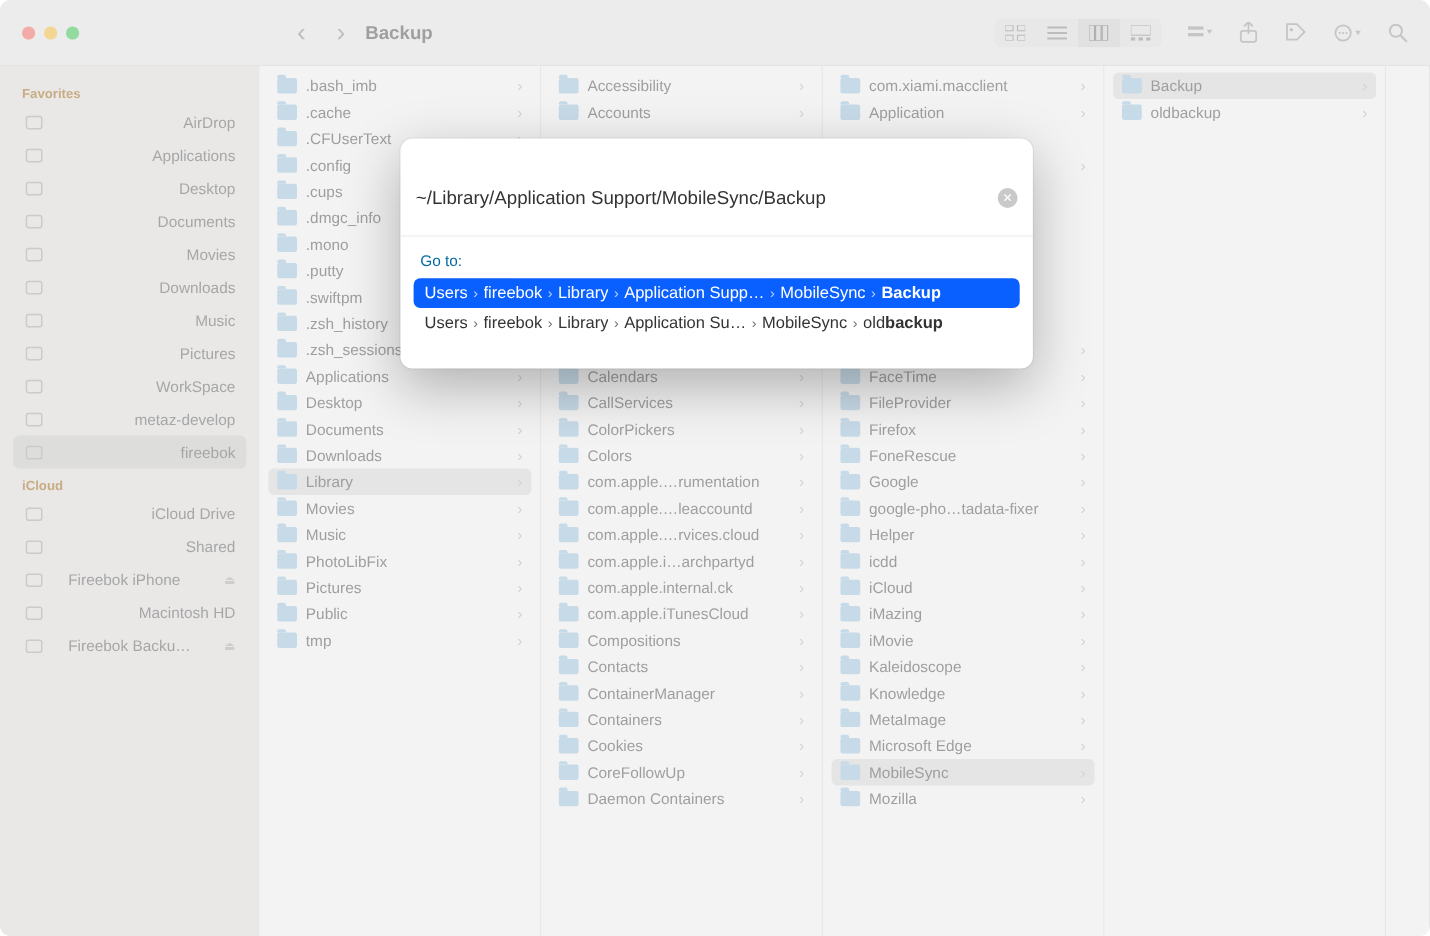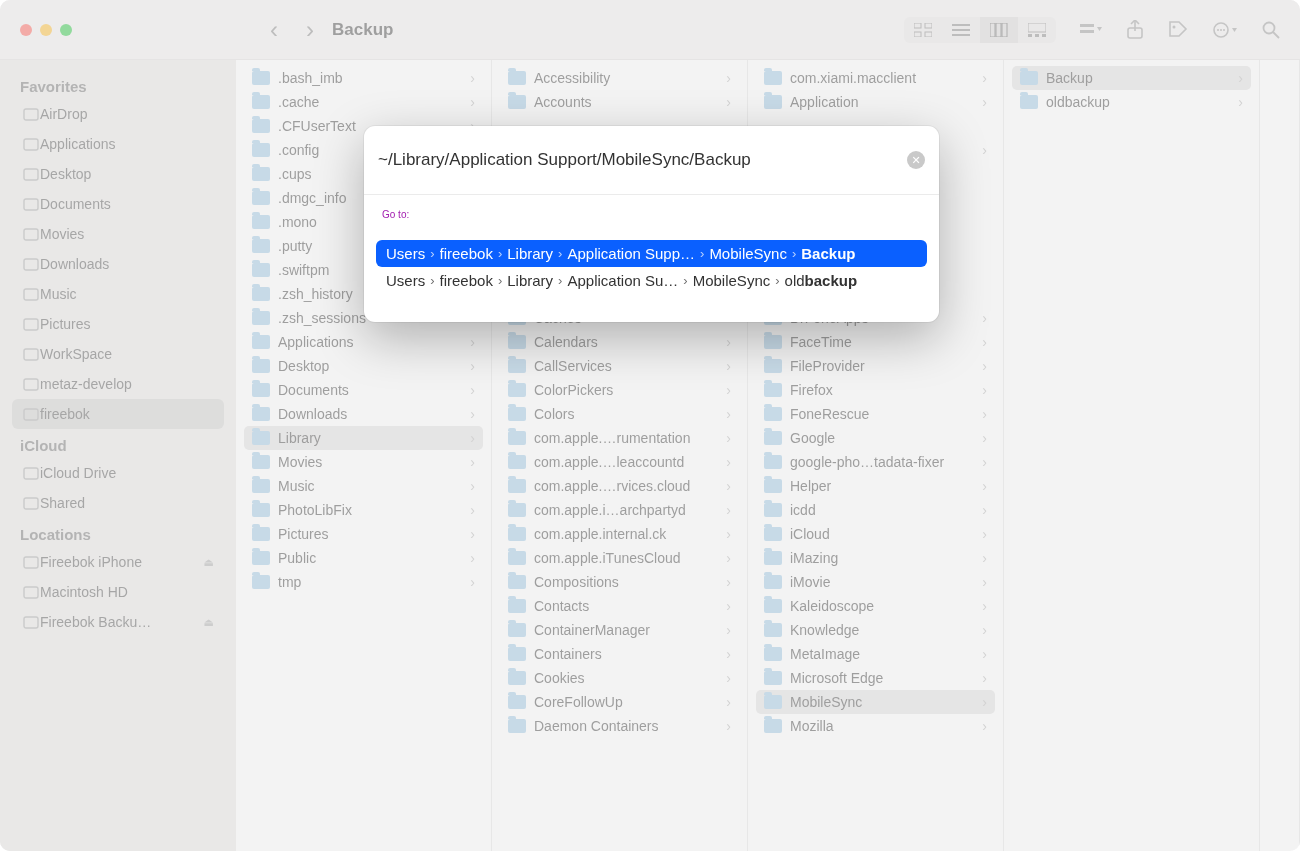--- a/index.html
+++ b/index.html
@@ -17,47 +17,47 @@
 .nav-arrows span { font-size: 24px; }
 .title { font-size: 17px; font-weight: 600; color: #454545; }
 .tool-spacer { flex: 1; }
 .tool-group { display: flex; gap: 24px; align-items: center; color: #888; }
 .seg { display: flex; background: #e8e6e6; border-radius: 6px; overflow: hidden; }
 .seg span { padding: 6px 10px; }
 .seg span.active { background: #d9d7d7; }
 
 .content { display: flex; height: calc(100% - 60px); position: relative; z-index: 1; }
 .sidebar { width: 236px; background: #e8e6e5; padding: 10px 12px; overflow-y: auto; }
-.sb-section { font-size: 15px; color: #737373; font-weight: 600; padding: 8px 8px 4px; }
-.sb-item { display: flex; align-items: center; gap: 0; padding: 6px 10px; border-radius: 6px; color: #555; font-size: 14px; }
+.sb-section { font-size: 12px; color: #a16207; font-weight: 600; padding: 8px 8px 4px; }
+.sb-item { display: flex; align-items: center; gap: 22px; padding: 6px 10px; border-radius: 6px; color: #555; font-size: 14px; justify-content: space-between; }
 .sb-item.sel { background: #cfcecc; }
 .sb-icon { width: 18px; height: 18px; display: flex; align-items: center; justify-content: center; color: #8f8f8f; flex-shrink: 0; }
 .sb-item .eject { margin-left: auto; color: #aaa; font-size: 11px; }
 
 .columns { flex: 1; display: flex; background: #fff; overflow: hidden; }
 .col { border-right: 1px solid #e5e5e5; overflow-y: auto; padding: 6px 8px; }
 .col.c1 { width: 256px; }
 .col.c2 { width: 256px; }
 .col.c3 { width: 256px; }
 .col.c4 { width: 256px; }
 .col.c5 { flex: 1; }
 .row { display: flex; align-items: center; gap: 8px; padding: 4px 8px; border-radius: 5px; font-size: 14px; color: #444; white-space: nowrap; overflow: hidden; }
 .row.sel { background: #e0dfdf; }
 .folder-ic { width: 18px; height: 14px; background: #9ec8e4; border-radius: 2px; position: relative; flex-shrink: 0; }
 .folder-ic::before { content: ""; position: absolute; top: -3px; left: 0; width: 8px; height: 3px; background: #9ec8e4; border-radius: 2px 2px 0 0; }
 .row .label { flex: 1; overflow: hidden; text-overflow: ellipsis; }
 .row .chev { color: #b8b8b8; font-size: 14px; }
 
 
 .dialog { position: absolute; left: 364px; top: 126px; width: 575px; background: #fff; border-radius: 11px; box-shadow: 0 16px 50px rgba(0,0,0,0.28), 0 0 0 1px rgba(0,0,0,0.05); z-index: 20; overflow: hidden; }
-.dlg-input-row { display: flex; align-items: center; padding: 24px 14px; border-bottom: 1px solid #ebebeb; }
+.dlg-input-row { display: flex; align-items: center; padding: 24px 14px; border-bottom: 1px solid #ebebeb; margin-top: 20px; }
 .dlg-input { flex: 1; font-size: 17px; color: #333; outline: none; border: none; }
 .dlg-clear { width: 18px; height: 18px; border-radius: 50%; background: #c9c9c9; color: #fff; display: flex; align-items: center; justify-content: center; font-size: 11px; cursor: pointer; }
 .dlg-body { padding: 10px 12px 28px; }
-.dlg-label { font-size: 10px; color: #a21caf; padding: 4px 6px 20px; }
+.dlg-label { font-size: 14px; color: #0369a1; padding: 4px 6px 8px; }
 .sugg { display: flex; align-items: center; padding: 5px 10px; border-radius: 6px; font-size: 15px; }
 .sugg .crumb { white-space: nowrap; overflow: hidden; text-align: center; }
 .sugg .sep { margin: 0 5px; opacity: 0.7; font-size: 13px; }
 .sugg.sel { background: #0a60ff; color: #fff; }
 .sugg .term { font-weight: 700; }
 .sugg:not(.sel) { color: #333; }
 
 svg { display: block; }
 </style>
 </head>
@@ -250,21 +250,20 @@
           <span>iCloud Drive</span>
         </div>
         <div class="sb-item">
           <span class="sb-icon">
             <svg width="16" height="16">
               <rect x="1" y="3" width="14" height="11" rx="2" fill="none" stroke="#a6a6a6" stroke-width="1.4"></rect>
             </svg>
           </span>
           <span>Shared</span>
         </div>
-        <div class="sb-section">Locations</div>
         <div class="sb-item">
           <span class="sb-icon">
             <svg width="16" height="16">
               <rect x="1" y="3" width="14" height="11" rx="2" fill="none" stroke="#a6a6a6" stroke-width="1.4"></rect>
             </svg>
           </span>
           <span>Fireebok iPhone</span>
           <span class="eject">⏏</span>
         </div>
         <div class="sb-item">

